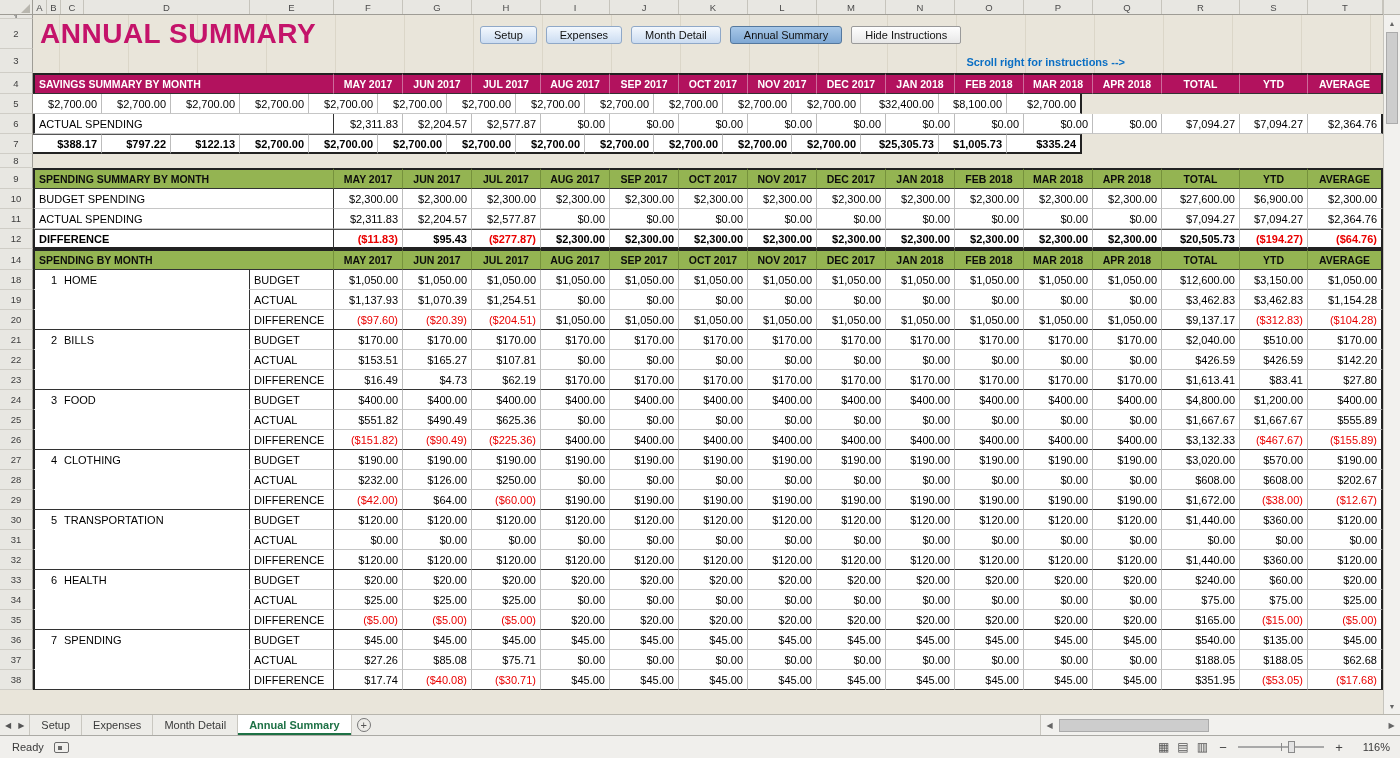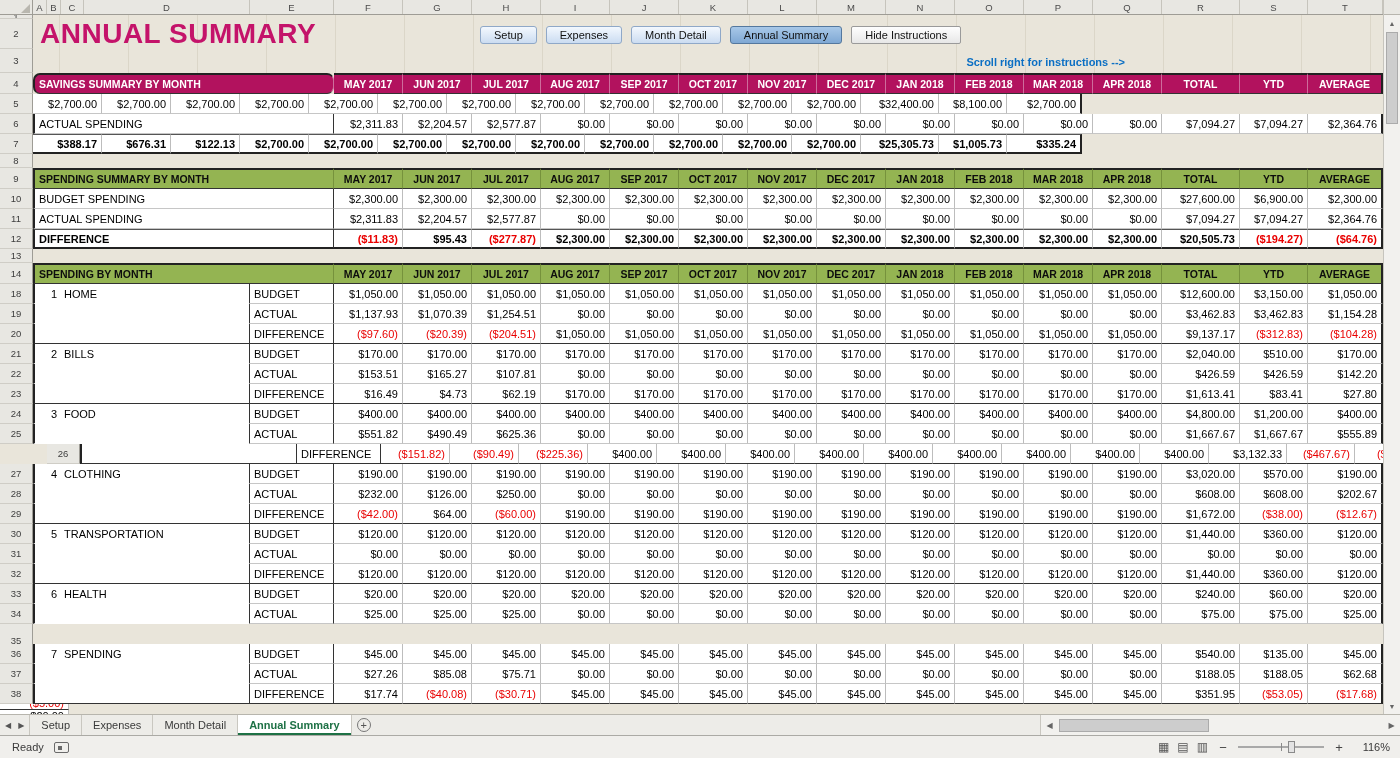--- a/index.html
+++ b/index.html
@@ -123,21 +123,21 @@
                 <div class="navbtn blue">Expenses</div>
                 <div class="navbtn blue">Month Detail</div>
                 <div class="navbtn blue-active">Annual Summary</div>
                 <div class="navbtn plain">Hide Instructions</div>
               </div>
               <div class="note">Scroll right for instructions --&gt;</div>
             </div>
           </div>
           <div class="grid-row thead" style="height: 21px;">
             <div class="rownum">4</div>
-            <div class="c hlbl pink" style="width: 301px; border-radius: 7px;">SAVINGS SUMMARY BY MONTH</div>
+            <div class="c hlbl pink" style="width: 301px;">SAVINGS SUMMARY BY MONTH</div>
             <div class="c hcell pink" style="width: 69px;">MAY 2017</div>
             <div class="c hcell pink" style="width: 69px;">JUN 2017</div>
             <div class="c hcell pink" style="width: 69px;">JUL 2017</div>
             <div class="c hcell pink" style="width: 69px;">AUG 2017</div>
             <div class="c hcell pink" style="width: 69px;">SEP 2017</div>
             <div class="c hcell pink" style="width: 69px;">OCT 2017</div>
             <div class="c hcell pink" style="width: 69px;">NOV 2017</div>
             <div class="c hcell pink" style="width: 69px;">DEC 2017</div>
             <div class="c hcell pink" style="width: 69px;">JAN 2018</div>
             <div class="c hcell pink" style="width: 69px;">FEB 2018</div>
@@ -180,21 +180,21 @@
             <div class="c num" style="width: 69px;">$0.00</div>
             <div class="c num" style="width: 69px;">$0.00</div>
             <div class="c num" style="width: 69px;">$0.00</div>
             <div class="c num" style="width: 78px;">$7,094.27</div>
             <div class="c num" style="width: 68px;">$7,094.27</div>
             <div class="c num edge-r" style="width: 75px;">$2,364.76</div>
           </div>
           <div class="grid-row totalrow" style="height: 20px;">
             <div class="rownum">7</div>
             <div class="c num b" style="width: 69px;">$388.17</div>
-            <div class="c num b" style="width: 69px;">$676.31</div>
+            <div class="c num b" style="width: 69px;">$797.22</div>
             <div class="c num b" style="width: 69px;">$122.13</div>
             <div class="c num b" style="width: 69px;">$2,700.00</div>
             <div class="c num b" style="width: 69px;">$2,700.00</div>
             <div class="c num b" style="width: 69px;">$2,700.00</div>
             <div class="c num b" style="width: 69px;">$2,700.00</div>
             <div class="c num b" style="width: 69px;">$2,700.00</div>
             <div class="c num b" style="width: 69px;">$2,700.00</div>
             <div class="c num b" style="width: 69px;">$2,700.00</div>
             <div class="c num b" style="width: 69px;">$2,700.00</div>
             <div class="c num b" style="width: 69px;">$2,700.00</div>
@@ -275,24 +275,20 @@
             <div class="c num b" style="width: 69px;">$2,300.00</div>
             <div class="c num b" style="width: 69px;">$2,300.00</div>
             <div class="c num b" style="width: 69px;">$2,300.00</div>
             <div class="c num b" style="width: 69px;">$2,300.00</div>
             <div class="c num b" style="width: 69px;">$2,300.00</div>
             <div class="c num b" style="width: 69px;">$2,300.00</div>
             <div class="c num b" style="width: 78px;">$20,505.73</div>
             <div class="c num b neg" style="width: 68px;">($194.27)</div>
             <div class="c num b neg edge-r" style="width: 75px;">($64.76)</div>
           </div>
-          <div class="grid-row blankrow" style="height: 14px;">
-            <div class="rownum">13</div>
-            <div class="blankbody gridlines"></div>
-          </div>
           <div class="grid-row thead" style="height: 21px;">
             <div class="rownum">14</div>
             <div class="c hlbl green" style="width: 301px;">SPENDING BY MONTH</div>
             <div class="c hcell green" style="width: 69px;">MAY 2017</div>
             <div class="c hcell green" style="width: 69px;">JUN 2017</div>
             <div class="c hcell green" style="width: 69px;">JUL 2017</div>
             <div class="c hcell green" style="width: 69px;">AUG 2017</div>
             <div class="c hcell green" style="width: 69px;">SEP 2017</div>
             <div class="c hcell green" style="width: 69px;">OCT 2017</div>
             <div class="c hcell green" style="width: 69px;">NOV 2017</div>
@@ -467,21 +463,21 @@
             <div class="c num" style="width: 69px;">$0.00</div>
             <div class="c num" style="width: 69px;">$0.00</div>
             <div class="c num" style="width: 69px;">$0.00</div>
             <div class="c num" style="width: 69px;">$0.00</div>
             <div class="c num" style="width: 69px;">$0.00</div>
             <div class="c num" style="width: 69px;">$0.00</div>
             <div class="c num" style="width: 78px;">$1,667.67</div>
             <div class="c num" style="width: 68px;">$1,667.67</div>
             <div class="c num edge-r" style="width: 75px;">$555.89</div>
           </div>
-          <div class="grid-row blockend" style="height: 20px; padding-left: 47px;">
+          <div class="grid-row blockend" style="height: 20px;">
             <div class="rownum">26</div>
             <div class="c catlbl" style="width: 217px;"></div>
             <div class="c sublbl" style="width: 84px;">DIFFERENCE</div>
             <div class="c num neg" style="width: 69px;">($151.82)</div>
             <div class="c num neg" style="width: 69px;">($90.49)</div>
             <div class="c num neg" style="width: 69px;">($225.36)</div>
             <div class="c num" style="width: 69px;">$400.00</div>
             <div class="c num" style="width: 69px;">$400.00</div>
             <div class="c num" style="width: 69px;">$400.00</div>
             <div class="c num" style="width: 69px;">$400.00</div>
@@ -656,21 +652,21 @@
             <div class="c num" style="width: 69px;">$0.00</div>
             <div class="c num" style="width: 69px;">$0.00</div>
             <div class="c num" style="width: 69px;">$0.00</div>
             <div class="c num" style="width: 69px;">$0.00</div>
             <div class="c num" style="width: 69px;">$0.00</div>
             <div class="c num" style="width: 69px;">$0.00</div>
             <div class="c num" style="width: 78px;">$75.00</div>
             <div class="c num" style="width: 68px;">$75.00</div>
             <div class="c num edge-r" style="width: 75px;">$25.00</div>
           </div>
-          <div class="grid-row blockend" style="height: 20px; flex-direction: column;">
+          <div class="grid-row blockend" style="height: 20px;">
             <div class="rownum">35</div>
             <div class="c catlbl" style="width: 217px;"></div>
             <div class="c sublbl" style="width: 84px;">DIFFERENCE</div>
             <div class="c num neg" style="width: 69px;">($5.00)</div>
             <div class="c num neg" style="width: 69px;">($5.00)</div>
             <div class="c num neg" style="width: 69px;">($5.00)</div>
             <div class="c num" style="width: 69px;">$20.00</div>
             <div class="c num" style="width: 69px;">$20.00</div>
             <div class="c num" style="width: 69px;">$20.00</div>
             <div class="c num" style="width: 69px;">$20.00</div>

